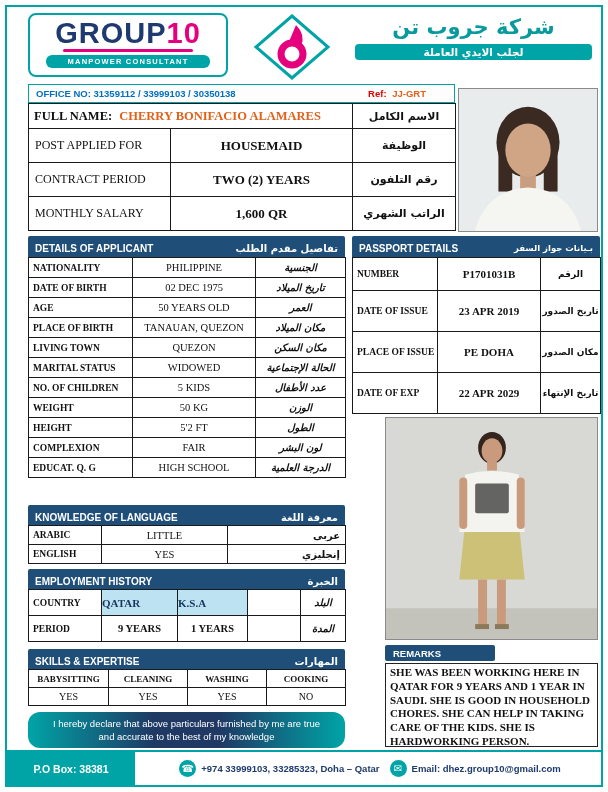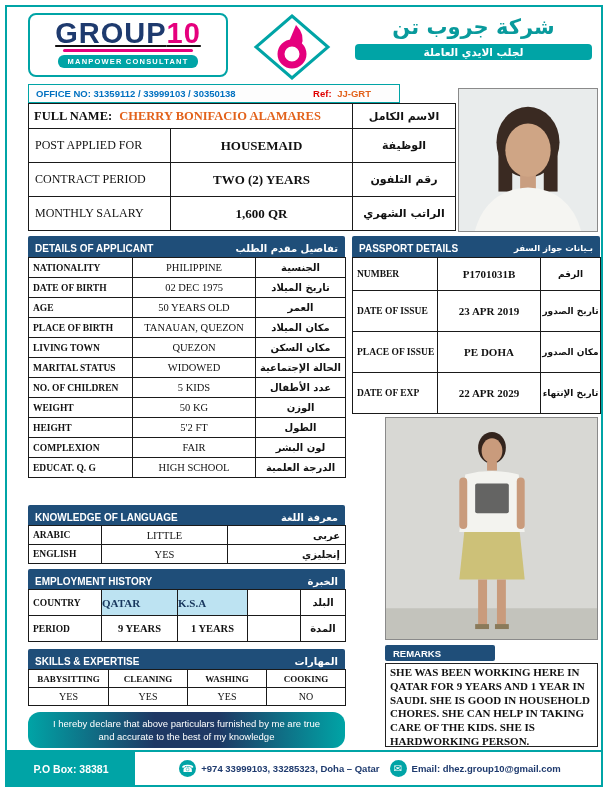--- a/index.html
+++ b/index.html
@@ -15,45 +15,45 @@
   html,body{background:#fff;}
   .page{
     width:608px;height:792px;position:relative;background:#fff;overflow:hidden;
     font-family:"Liberation Serif",serif;color:#111;
   }
   .frame{position:absolute;inset:5px;border:2px solid var(--teal);pointer-events:none;}
   .ar{font-family:"DejaVu Sans",sans-serif;direction:rtl;}
 
   
   .logo-box{position:absolute;left:28px;top:13px;width:200px;height:64px;border:2px solid var(--teal);border-radius:8px;padding-top:3px;text-align:center;}
-  .logo-line{font-family:"Liberation Sans",sans-serif;font-weight:bold;font-size:29px;line-height:1.05;letter-spacing:1px;text-decoration:underline;}
+  .logo-line{font-family:"Liberation Sans",sans-serif;font-weight:bold;font-size:29px;line-height:1.05;letter-spacing:1px;}
   .logo-line .g{color:var(--navy);} .logo-line .ten{color:var(--pink);}
   .logo-swoosh{height:3px;background:var(--pink);width:130px;margin:1px auto 3px;border-radius:3px;}
-  .logo-banner{background:var(--teal);color:#fff;font-family:"Liberation Sans",sans-serif;font-weight:bold;font-size:7.5px;letter-spacing:1.2px;width:140px;margin:0 auto;border-radius:6px;padding:2px 0;}
+  .logo-banner{background:var(--teal);color:#fff;font-family:"Liberation Sans",sans-serif;font-weight:bold;font-size:7.5px;letter-spacing:1.2px;width:164px;margin:0 auto;border-radius:6px;padding:2px 0;}
   .brand-mark{position:absolute;left:252px;top:13px;width:80px;height:68px;}
   .ar-head{position:absolute;left:355px;top:16px;width:237px;display:flex;flex-direction:column;align-items:center;gap:5px;}
   .ar-title{font-family:"DejaVu Sans",sans-serif;font-weight:bold;font-size:21px;color:#089A9C;line-height:1.1;}
   .ar-banner{width:100%;background:var(--teal);color:#fff;font-family:"DejaVu Sans",sans-serif;font-weight:bold;font-size:10.5px;text-align:center;border-radius:4px;padding:2px 0;}
 
   
-  .office-bar{position:absolute;left:28px;top:84px;width:372px;height:19px;border:1px solid var(--teal);background:#fdfdfd;display:flex;align-items:center;font-family:"Liberation Sans",sans-serif;font-weight:bold;font-size:9.5px;}
+  .office-bar{position:absolute;left:28px;top:84px;width:427px;height:19px;border:1px solid var(--teal);background:#fdfdfd;display:flex;align-items:center;font-family:"Liberation Sans",sans-serif;font-weight:bold;font-size:9.5px;}
   .office-no{color:var(--officeblue);padding-left:7px;}
   .refwrap{margin-left:auto;margin-right:28px;}
   .ref-label{color:#E00000;} .ref-value{color:var(--orange);margin-left:3px;}
 
   
   .photo{position:absolute;border:1px solid #8a8a8a;background:#e9ecec;}
   .photo svg{display:block;width:100%;height:100%;}
 
   
   table.grid{position:absolute;border-collapse:collapse;table-layout:fixed;background:#fff;}
   table.grid td{border:1px solid #1a1a1a;overflow:hidden;white-space:nowrap;}
   .lbl{font-weight:bold;font-size:9.5px;padding-left:4px;}
   .val{text-align:center;font-size:10.5px;}
-  .arv{text-align:center;font-weight:bold;font-size:10px;}
+  .arv{text-align:center;font-weight:bold;font-size:10px;font-style:italic;}
   .arv-r{text-align:right;font-weight:bold;font-size:10px;padding-right:5px;}
 
   .main-lbl{font-size:12px;padding-left:6px;}
   .main-val{font-weight:bold;font-size:13px;text-align:center;}
   .main-ar{font-weight:bold;font-size:11px;text-align:center;margin-top:32px;}
   .fn-cell{padding-left:5px;font-weight:bold;font-size:12.5px;}
   .fn-name{color:var(--orange);margin-left:4px;}
 
   .pp-lbl{font-weight:bold;font-size:9.5px;padding-left:4px;}
   .pp-val{font-weight:bold;font-size:11px;text-align:center;}

